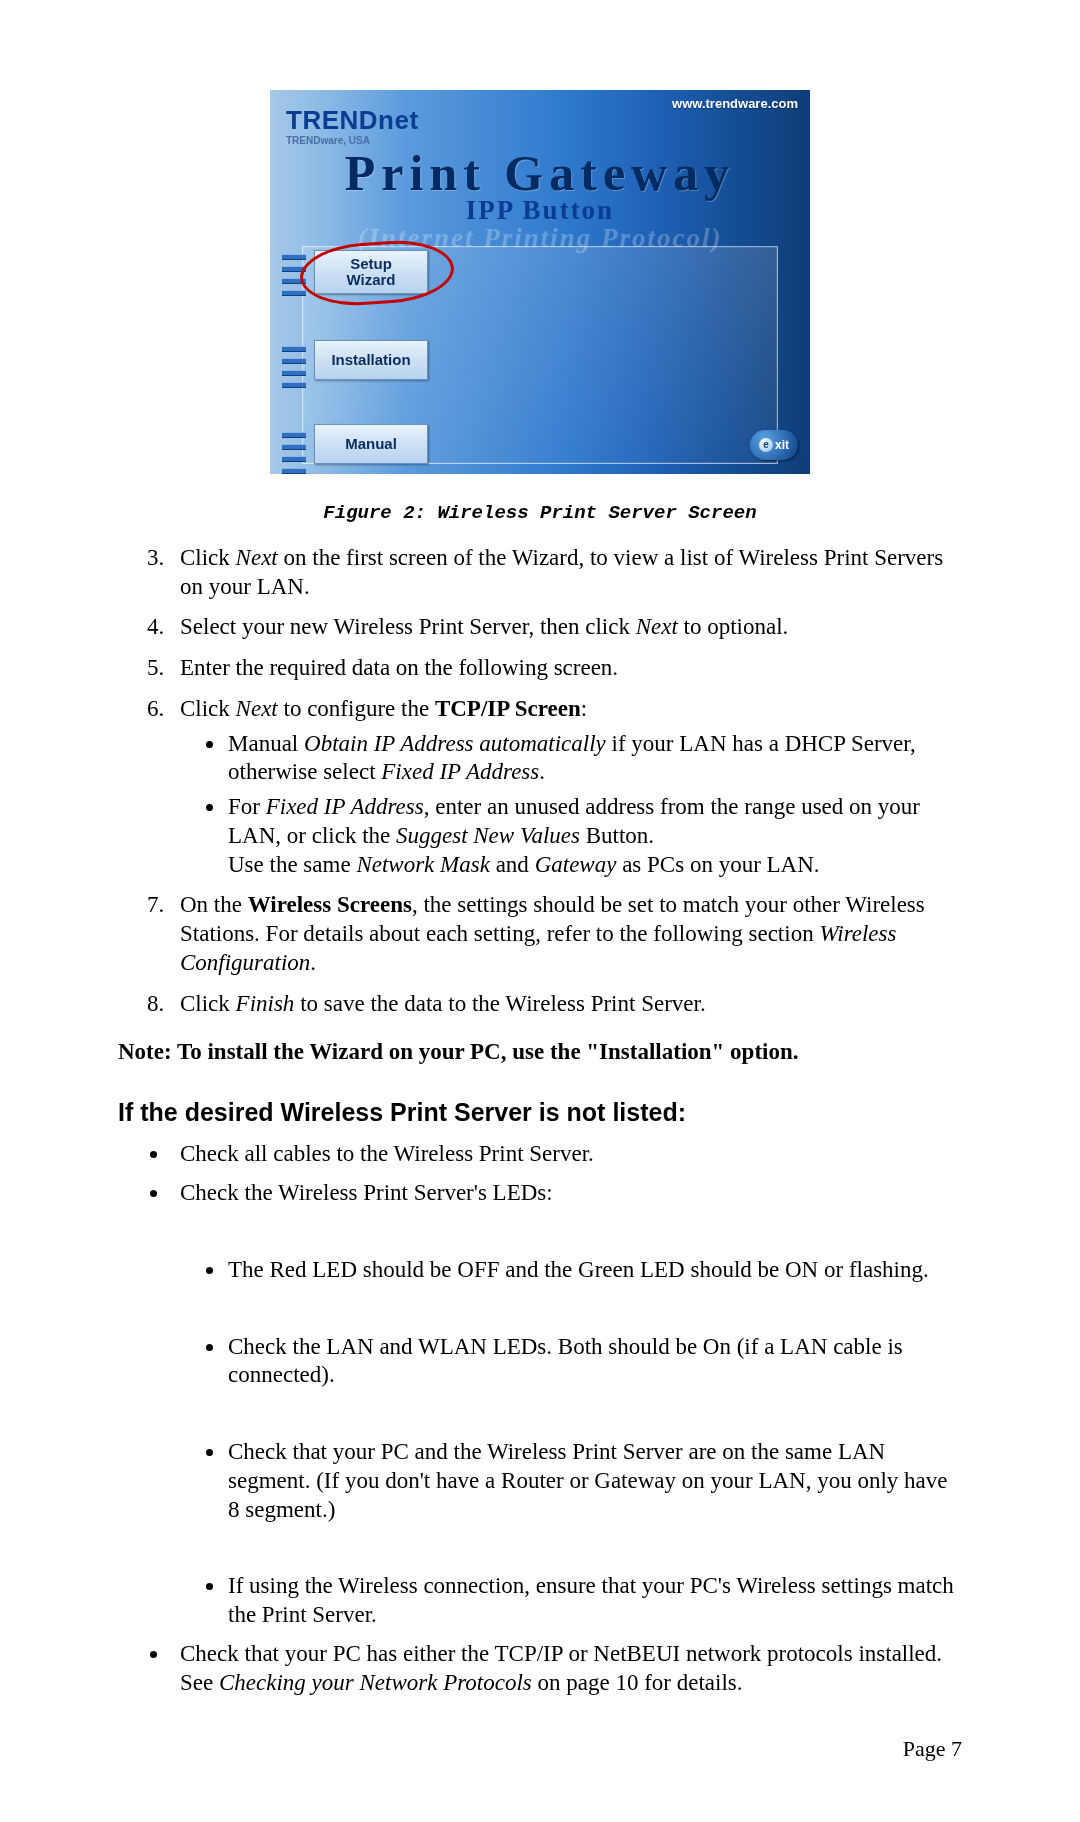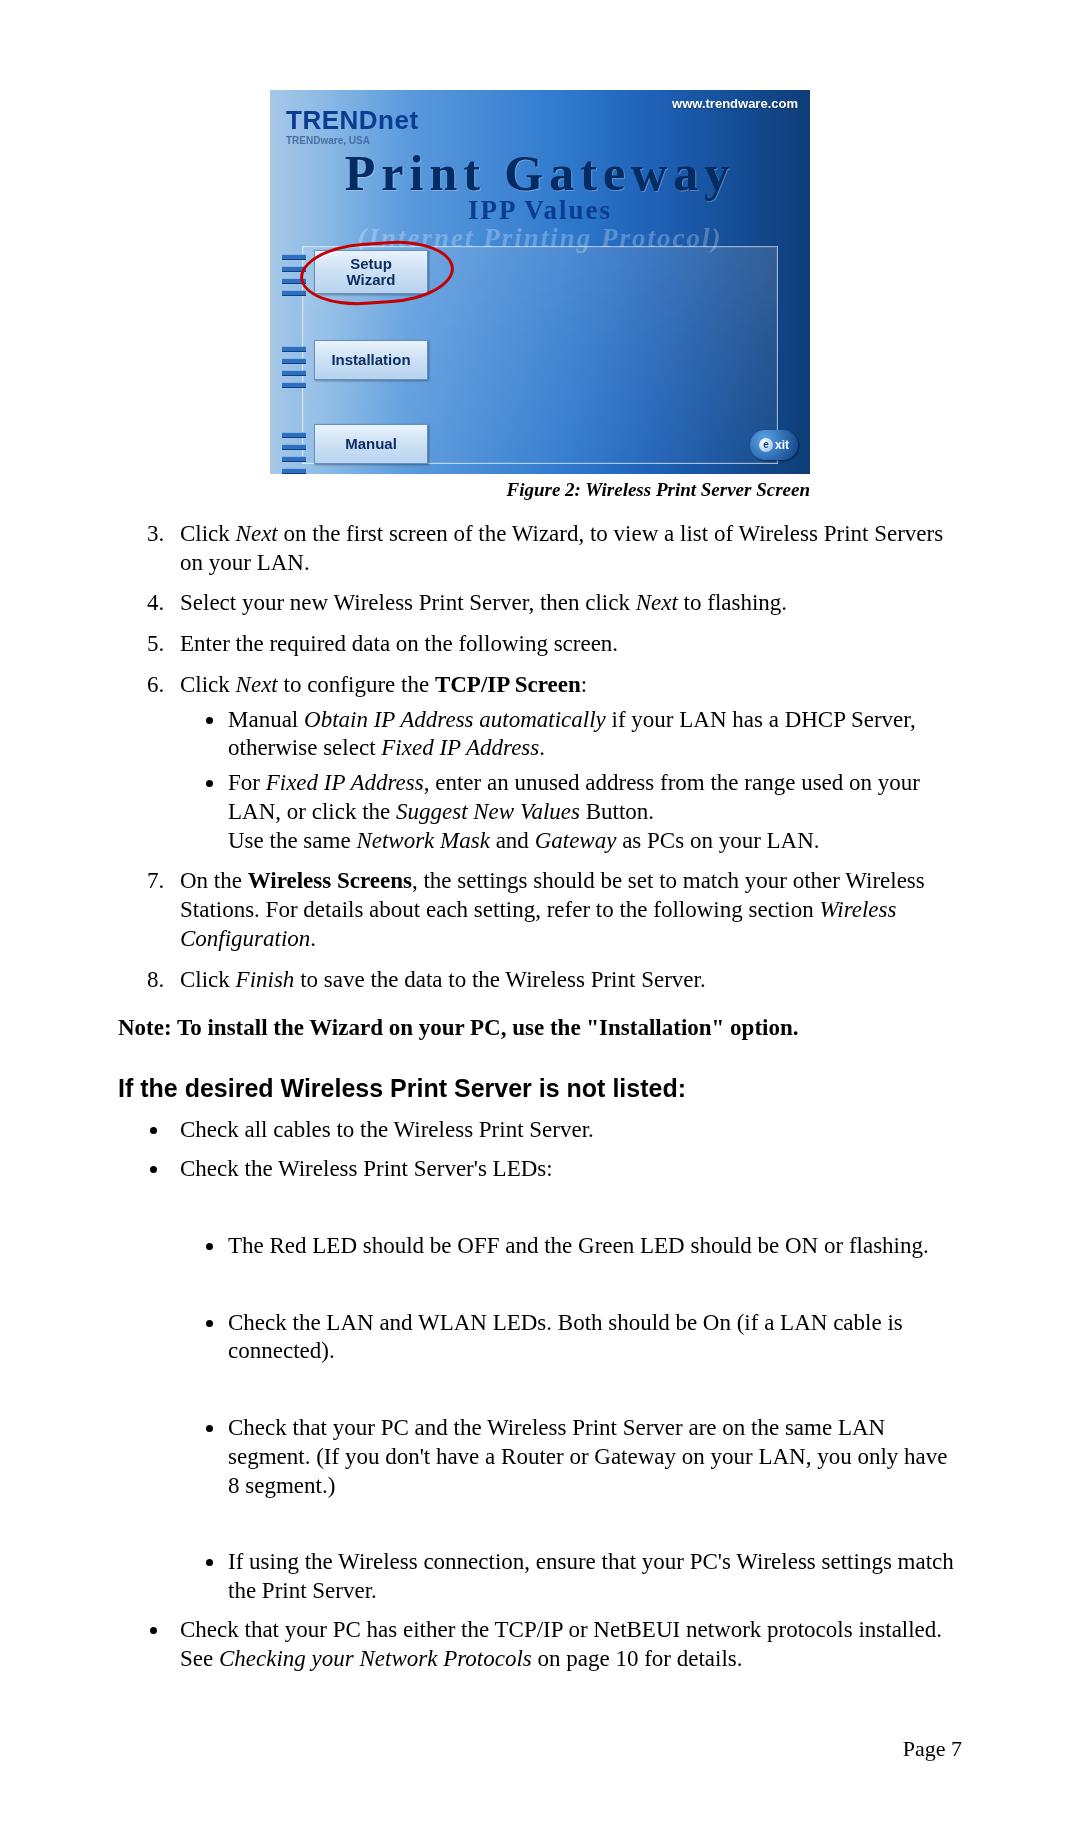--- a/index.html
+++ b/index.html
@@ -166,26 +166,26 @@
     color: #0a3d82;
     font-family: Arial, sans-serif;
     font-size: 10px; font-weight: bold;
   }
   .shot-exit .xit {
     color: #fff; font-size: 12px; font-weight: bold;
     font-family: Arial, sans-serif;
   }
 
   .figcaption {
-    text-align: right;
-    font-family: Liberation Serif, serif;
+    text-align: center;
+    font-family: Liberation Mono, monospace;
     font-weight: bold;
     font-style: italic;
     font-size: 19px;
-    margin: 4px 0 18px 0;
+    margin: 28px 0 18px 0;
   }
 
   
   ol.steps {
     margin: 0 0 0 0;
     padding: 0 0 0 52px;
     list-style: decimal;
   }
   ol.steps > li {
     padding-left: 10px;
@@ -246,21 +246,21 @@
   <div class="screenshot-wrap">
     <div class="screenshot">
       <div class="shot-url">www.trendware.com</div>
 
       <div class="shot-brand">
         <div class="main">TRENDnet</div>
         <div class="sub">TRENDware, USA</div>
       </div>
 
       <div class="shot-title">Print Gateway</div>
-      <div class="shot-subtitle">IPP Values</div>
+      <div class="shot-subtitle">IPP Button</div>
       <div class="shot-ghost">(Internet Printing Protocol)</div>
 
       <div class="shot-panel"></div>
 
       <div class="shot-stripes">
         <div class="stripe"></div>
           <div class="stripe"></div>
           <div class="stripe"></div>
           <div class="stripe"></div>
       </div>
@@ -299,21 +299,21 @@
     <div class="figcaption">Figure 2: Wireless Print Server Screen</div>
   </div>
 
   <ol class="steps" start="3">
 
     <li>
       <span>Click </span><i>Next</i><span> on the first screen of the Wizard, to view a list of Wireless Print Servers on your LAN.</span>
     </li>
 
     <li>
-      <span>Select your new Wireless Print Server, then click </span><i>Next</i><span> to flashing.</span>
+      <span>Select your new Wireless Print Server, then click </span><i>Next</i><span> to optional.</span>
     </li>
 
     <li>
       <span>Enter the required data on the following screen.</span>
     </li>
 
     <li>
       <span>Click </span><i>Next</i><span> to configure the </span><b>TCP/IP Screen</b><span>:</span>
       <ul class="bullets">
         <li>

